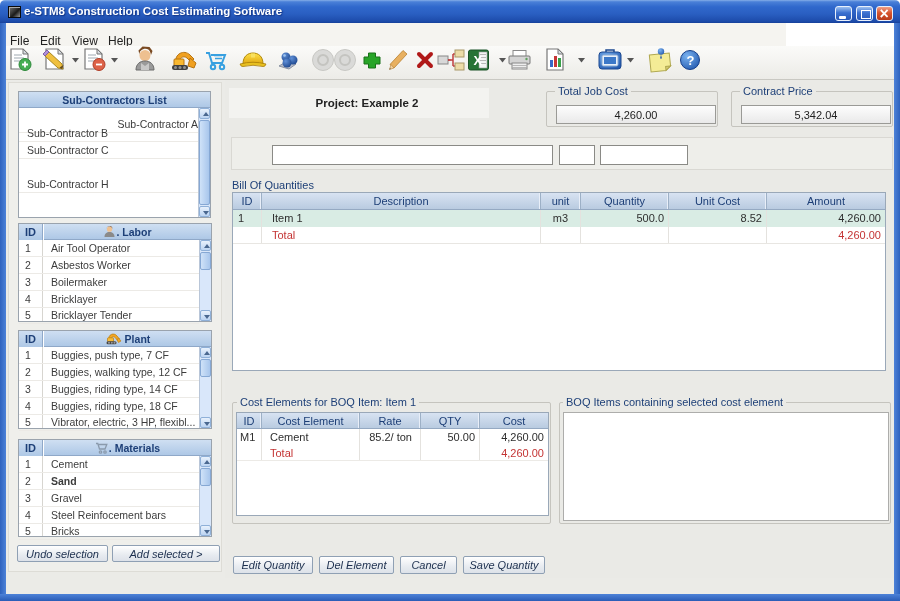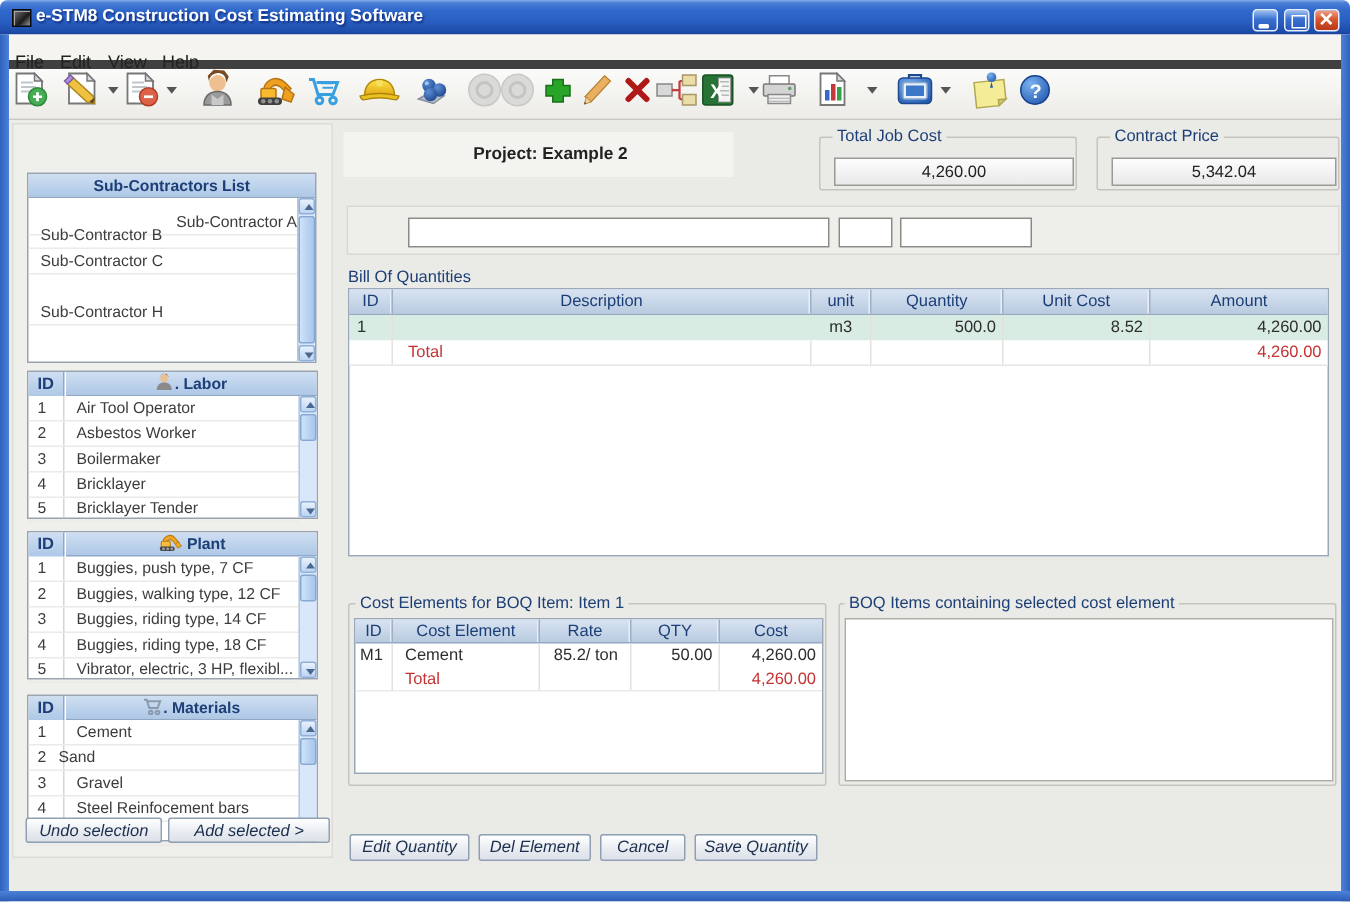--- a/index.html
+++ b/index.html
@@ -17,27 +17,27 @@
 #borderB{left:0;top:594px;width:900px;height:7px;background:linear-gradient(#4d82d8,#2a5cb6);}
 .winbtn{top:6px;width:17px;height:15px;border-radius:3px;border:1px solid #e8f0fc;}
 #btnmin{left:835px;background:linear-gradient(#9dc0f0,#3a70d0 45%,#2858b8);}
 #btnmin:after{content:"";position:absolute;left:3px;top:9px;width:7px;height:3px;background:#fff;border-radius:1px;}
 #btnmax{left:856px;background:linear-gradient(#9dc0f0,#3a70d0 45%,#2858b8);}
 #btnmax:after{content:"";position:absolute;left:3.5px;top:3px;width:8px;height:7px;border:1.6px solid #fff;}
 #btnclose{left:876px;background:linear-gradient(#f0a088,#d8552e 45%,#b83a1a);}
 #btnclose:after{content:"\00d7";position:absolute;left:2.5px;top:-2px;color:#fff;font-size:16px;font-weight:bold;}
 #appicon{left:8px;top:6px;width:13px;height:12px;background:linear-gradient(135deg,#777 0%,#333 45%,#1a1a1a 60%,#999 100%);border:1px solid #0a0a0a;box-shadow:inset 1px 1px 0 #aaa;}
 
-#menubar{left:6px;top:23px;width:888px;height:24px;background:#f5f4f0;border-bottom:7px solid #404040;}
+#menubar{left:6px;top:23px;width:780px;height:24px;background:#f5f4f0;border-bottom:1px solid #404040;}
 #menubar span{position:absolute;top:11px;font-size:12px;color:#222;}
 
 #toolbar{left:6px;top:46px;width:888px;height:34px;background:linear-gradient(#fbfbf9,#ecebe7);border-bottom:1px solid #c9c8c2;}
 
 #sidebar{left:8px;top:82px;width:214px;height:490px;background:#efefeb;border:1px solid #dddcd6;}
-.lbox{position:absolute;background:#fff;border:1px solid #9aa3ad;margin-top:24px;}
+.lbox{position:absolute;background:#fff;border:1px solid #9aa3ad;}
 .lhead{position:absolute;left:0;top:0;right:0;height:16px;
  background:linear-gradient(#cfdff2,#aec8e6);border-bottom:1px solid #8fa8c8;
  color:#1d3f77;font-size:10.5px;font-weight:bold;text-align:center;line-height:16px;}
 .lrow{position:absolute;left:0;right:12px;height:17px;border-bottom:1px solid #eceae6;font-size:10.5px;color:#3c3c3c;line-height:16px;white-space:nowrap;overflow:hidden;}
 .idcol{position:absolute;left:0;top:16px;bottom:0;width:24px;border-right:1px solid #d7d5d0;}
 .idhead{position:absolute;left:0;top:0;width:24px;height:16px;background:linear-gradient(#cfdff2,#aec8e6);border-right:1px solid #8fa8c8;color:#1d3f77;font-size:11px;font-weight:bold;text-align:center;line-height:16px;}
 .vsb{position:absolute;right:0;top:16px;bottom:0;width:12px;background:#d9e7fa;border-left:1px solid #b9c6d8;}
 .sbarrow{position:absolute;left:0;width:11px;height:11px;background:linear-gradient(#e8f1fc,#bcd4f2);border:1px solid #8fb0d8;border-radius:2px;}
 .sbarrow:after{content:"";position:absolute;left:2.5px;width:0;height:0;border-left:3px solid transparent;border-right:3px solid transparent;}
 .sbup:after{top:3px;border-bottom:4px solid #4a6890;}
@@ -334,21 +334,21 @@
           <circle cx="10" cy="10" r="1.2"></circle>
         </g>
       </svg>. Materials</div>
  <div class="idcol"></div>
  <div class="lrow" style="top:16px;left:0;">
       <span style="position:absolute;left:6px;">1</span>
       <span style="position:absolute;left:32px;">Cement</span>
     </div>
  <div class="lrow" style="top:33px;left:0;">
       <span style="position:absolute;left:6px;">2</span>
-      <span style="position:absolute;left:20px;">Sand</span>
+      <span style="position:absolute;left:32px;font-weight:bold;">Sand</span>
     </div>
  <div class="lrow" style="top:50px;left:0;">
       <span style="position:absolute;left:6px;">3</span>
       <span style="position:absolute;left:32px;">Gravel</span>
     </div>
  <div class="lrow" style="top:67px;left:0;">
       <span style="position:absolute;left:6px;">4</span>
       <span style="position:absolute;left:32px;">Steel Reinfocement bars</span>
     </div>
  <div class="lrow" style="top:83px;left:0;">
@@ -387,20 +387,21 @@
 <div class="thead" style="left:233px;top:193px;width:652px;height:17px;">
  <div class="thcell" style="left:0;width:29px;">ID</div>
  <div class="thcell" style="left:29px;width:279px;">Description</div>
  <div class="thcell" style="left:308px;width:40px;">unit</div>
  <div class="thcell" style="left:348px;width:88px;">Quantity</div>
  <div class="thcell" style="left:436px;width:98px;">Unit Cost</div>
  <div class="thcell" style="left:534px;width:118px;border-right:none;box-shadow:none;">Amount</div>
 </div>
 <div class="abs" style="left:233px;top:210px;width:652px;height:17px;background:#d9ece4;">
  <div class="tcell" style="left:0;width:29px;padding-left:5px;">1</div>
+ <div class="tcell" style="left:29px;width:279px;padding-left:10px;">Item 1</div>
  <div class="tcell" style="left:308px;width:40px;text-align:center;">m3</div>
  <div class="tcell" style="left:348px;width:88px;text-align:right;padding-right:4px;">500.0</div>
  <div class="tcell" style="left:436px;width:98px;text-align:right;padding-right:4px;">8.52</div>
  <div class="tcell" style="left:534px;width:118px;text-align:right;padding-right:4px;border-right:none;">4,260.00</div>
 </div>
 <div class="abs" style="left:233px;top:227px;width:652px;height:17px;background:#fff;border-bottom:1px solid #e8e6e2;">
  <div class="tcell" style="left:0;width:29px;"></div>
  <div class="tcell red" style="left:29px;width:279px;padding-left:10px;">Total</div>
  <div class="tcell" style="left:308px;width:40px;"></div>
  <div class="tcell" style="left:348px;width:88px;"></div>

